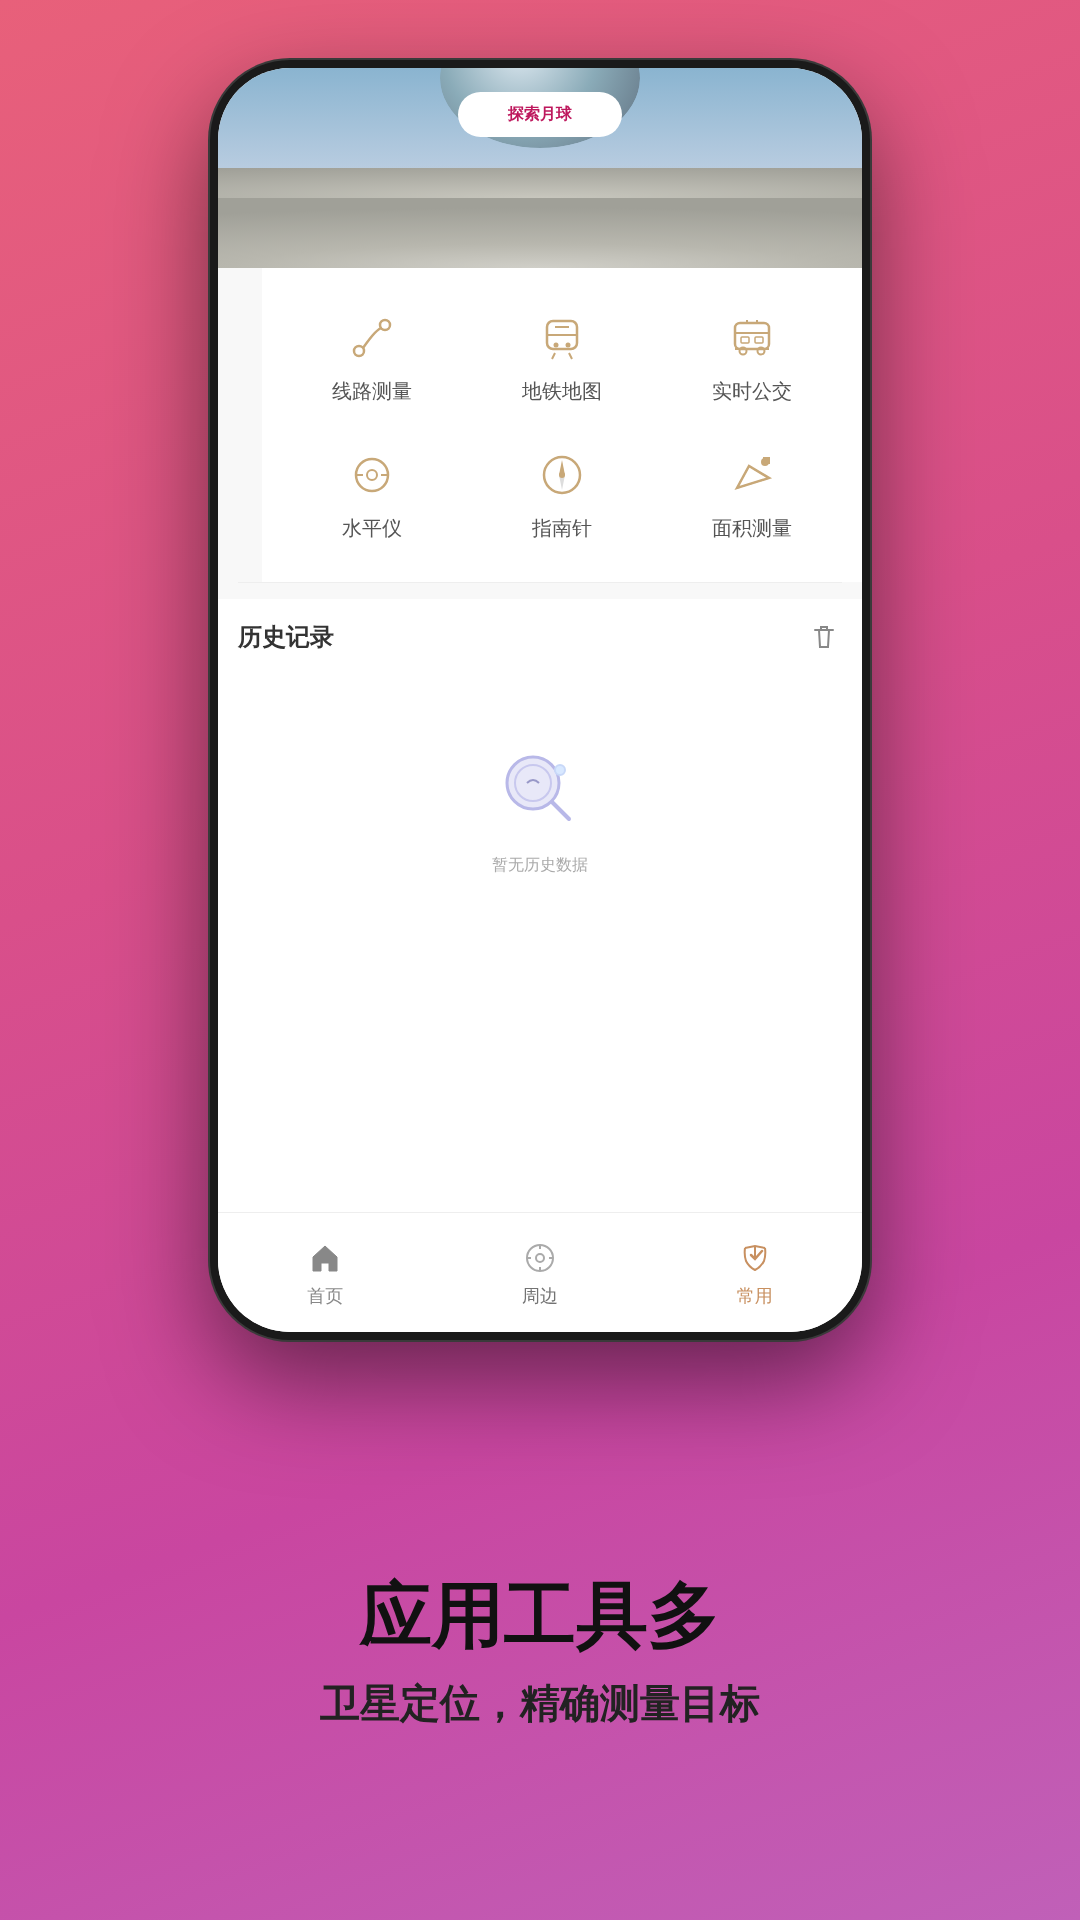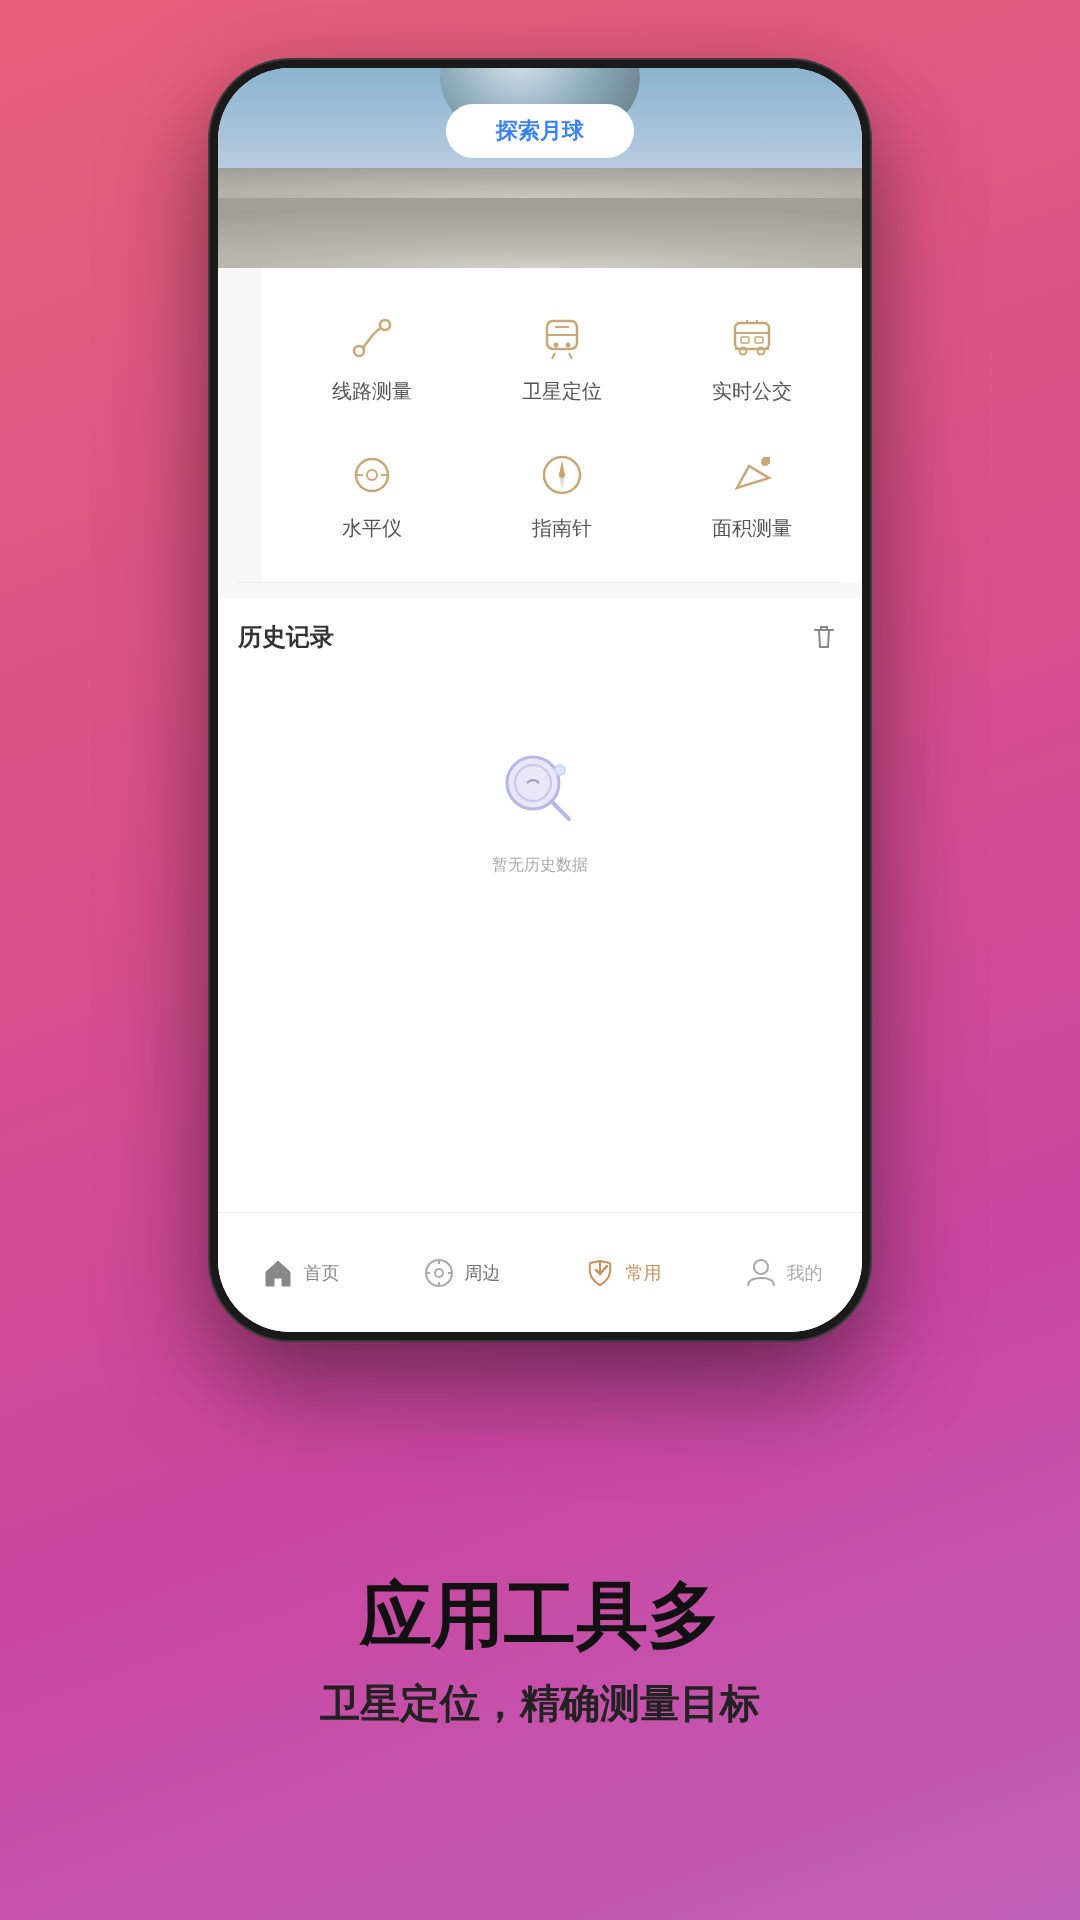--- a/index.html
+++ b/index.html
@@ -102,29 +102,29 @@
       width: 200px;
       height: 140px;
       background: radial-gradient(circle at 40% 30%, #dde8f0 0%, #8aabb8 50%, #607080 100%);
       border-radius: 50%;
       clip-path: ellipse(100px 70px at 50% 50%);
     }
 
     
     .hero-title-pill {
       position: absolute;
-      top: 36px;
+      top: 24px;
       left: 50%;
       transform: translateX(-50%);
       background: white;
       border-radius: 30px;
       padding: 12px 50px;
-      font-size: 22px;
+      font-size: 16px;
       font-weight: 700;
-      color: #3b82f6;
+      color: #be185d;
       white-space: nowrap;
       z-index: 10;
     }
 
     
     .main-content {
       flex: 1;
       background: #f8f8f8;
       overflow-y: auto;
       display: flex;
@@ -234,21 +234,21 @@
       background: white;
       border-top: 1px solid #eee;
       display: flex;
       height: 120px;
       flex-shrink: 0;
     }
 
     .nav-item {
       flex: 1;
       display: flex;
-      flex-direction: row;
+      flex-direction: column;
       align-items: center;
       justify-content: center;
       gap: 6px;
       cursor: pointer;
       font-family: Liberation Mono, monospace;
     }
 
     .nav-icon {
       width: 40px;
       height: 40px;
@@ -325,21 +325,21 @@
             <div class="tool-icon">
               <svg viewBox="0 0 50 50" fill="none" xmlns="http://www.w3.org/2000/svg">
                 <rect x="10" y="8" width="30" height="28" rx="6" stroke="#c8a878" stroke-width="2.5" fill="none"></rect>
                 <path d="M10 22 H40" stroke="#c8a878" stroke-width="2"></path>
                 <circle cx="19" cy="32" r="2.5" fill="#c8a878"></circle>
                 <circle cx="31" cy="32" r="2.5" fill="#c8a878"></circle>
                 <path d="M18 40 L15 46 M32 40 L35 46" stroke="#c8a878" stroke-width="2"></path>
                 <path d="M18 14 H32" stroke="#c8a878" stroke-width="2"></path>
               </svg>
             </div>
-            <span class="tool-label">卫星定位</span>
+            <span class="tool-label">地铁地图</span>
           </div>
 
           <div class="tool-item">
             <div class="tool-icon">
               <svg viewBox="0 0 50 50" fill="none" xmlns="http://www.w3.org/2000/svg">
                 <rect x="8" y="10" width="34" height="26" rx="5" stroke="#c8a878" stroke-width="2.5" fill="none"></rect>
                 <path d="M8 20 H42" stroke="#c8a878" stroke-width="2"></path>
                 <circle cx="16" cy="38" r="3.5" fill="none" stroke="#c8a878" stroke-width="2"></circle>
                 <circle cx="34" cy="38" r="3.5" fill="none" stroke="#c8a878" stroke-width="2"></circle>
                 <rect x="14" y="24" width="8" height="6" rx="1" fill="none" stroke="#c8a878" stroke-width="1.5"></rect>
@@ -444,29 +444,20 @@
       <div class="nav-item current">
         <div class="nav-icon">
           <svg width="34" height="34" viewBox="0 0 34 34" fill="none">
             <path d="M7 7 L17 5 L27 7 M17 5 V17 M7 7 Q6 14 8 20 Q11 26 17 29 Q23 26 26 20 Q28 14 27 7" stroke="#c89060" stroke-width="2" fill="none"></path>
             <path d="M13 14 L17 18 L24 10" stroke="#c89060" stroke-width="2.5" stroke-linecap="round"></path>
           </svg>
         </div>
         <span class="nav-label">常用</span>
       </div>
 
-      <div class="nav-item">
-        <div class="nav-icon">
-          <svg width="34" height="34" viewBox="0 0 34 34" fill="none">
-            <circle cx="17" cy="11" r="7" stroke="#aaa" stroke-width="2" fill="none"></circle>
-            <path d="M4 30 Q4 22 17 22 Q30 22 30 30" stroke="#aaa" stroke-width="2" fill="none"></path>
-          </svg>
-        </div>
-        <span class="nav-label" style="color:#aaa">我的</span>
-      </div>
 
     </div>
 
   </div>
 </div>
 
 <div class="bottom-text-area">
   <div class="main-slogan">应用工具多</div>
   <div class="sub-slogan">卫星定位，精确测量目标</div>
 </div>

